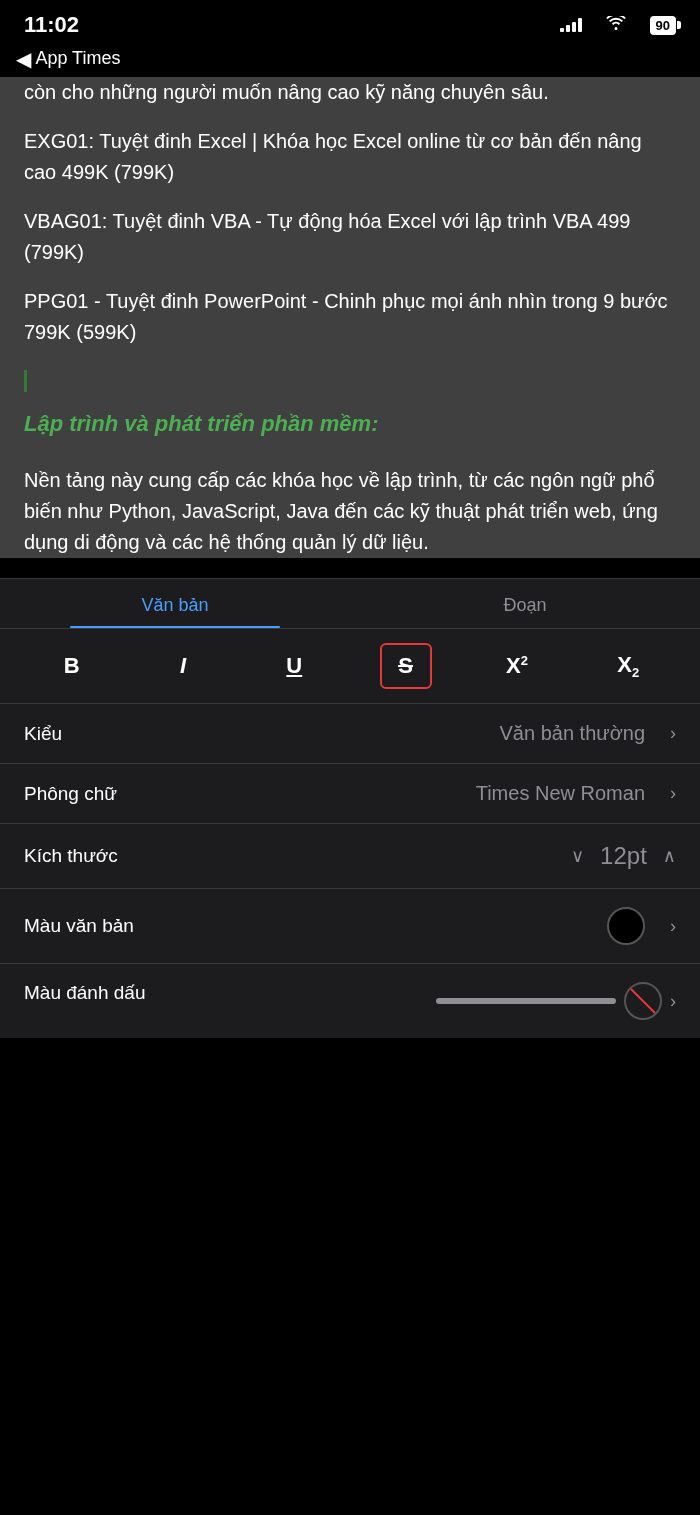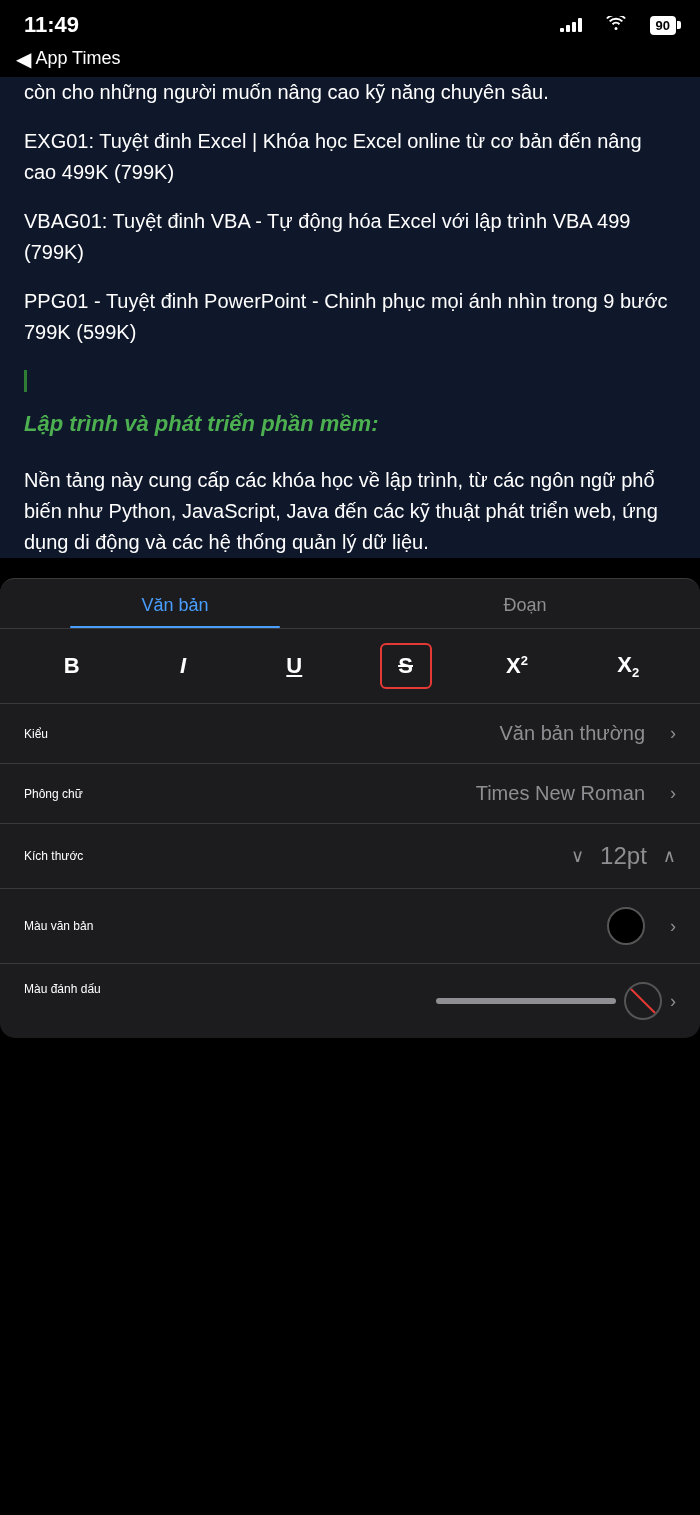--- a/index.html
+++ b/index.html
@@ -82,21 +82,21 @@
       color: #fff;
       font-size: 18px;
     }
     .back-chevron {
       font-size: 20px;
       line-height: 1;
     }
 
     
     .content-area {
-      background: #0f172a;
+      background: #404040;
       padding: 0 24px;
       padding-bottom: 0;
     }
     .content-text {
       font-size: 20px;
       line-height: 1.55;
       color: #fff;
       margin-bottom: 20px;
     }
     .content-text p {
@@ -116,21 +116,20 @@
       font-size: 22px;
       margin-bottom: 24px;
       display: block;
     }
 
     
     .bottom-panel {
       background: #1c1c1e;
       border-top: 1px solid #3a3a3c;
       position: relative;
-      border-radius: 15px;
     }
 
     
     .tabs-row {
       display: flex;
       border-bottom: 1px solid #3a3a3c;
     }
     .tab-item {
       flex: 1;
       text-align: center;
@@ -207,21 +206,21 @@
 
     
     .setting-row {
       display: flex;
       align-items: center;
       justify-content: space-between;
       padding: 18px 24px;
       border-bottom: 1px solid #3a3a3c;
     }
     .setting-label {
-      font-size: 12px;
+      font-size: 19px;
       color: #fff;
     }
     .setting-value {
       display: flex;
       align-items: center;
       gap: 25px;
       color: #8e8e93;
       font-size: 20px;
     }
     .setting-chevron {
@@ -287,21 +286,21 @@
       width: 2px;
       height: 48px;
       background: #e53935;
       transform: rotate(-45deg);
     }
   </style>
 </head>
 <body>
 
 <div class="status-bar">
-  <span class="status-time">11:49</span>
+  <span class="status-time">11:02</span>
   <div class="status-icons">
     <div class="signal-bars">
       <div class="signal-bar" style="height:4px"></div>
       <div class="signal-bar" style="height:7px"></div>
       <div class="signal-bar" style="height:10px"></div>
       <div class="signal-bar" style="height:14px"></div>
     </div>
     <span class="wifi-icon">
       <svg width="20" height="14" viewBox="0 0 20 14" fill="white">
         <path d="M10 11a1.5 1.5 0 110 3 1.5 1.5 0 010-3zm-4.2-3.5a5.9 5.9 0 018.4 0l-1.4 1.4a4 4 0 00-5.6 0L5.8 7.5zm-2.8-2.8a9.9 9.9 0 0114 0L15.6 6a8 8 0 00-11.2 0L3 4.7zM.2 1.9a14 14 0 0119.6 0L18.4 3.1A12.1 12.1 0 001.6 3.1L.2 1.9z"></path>

